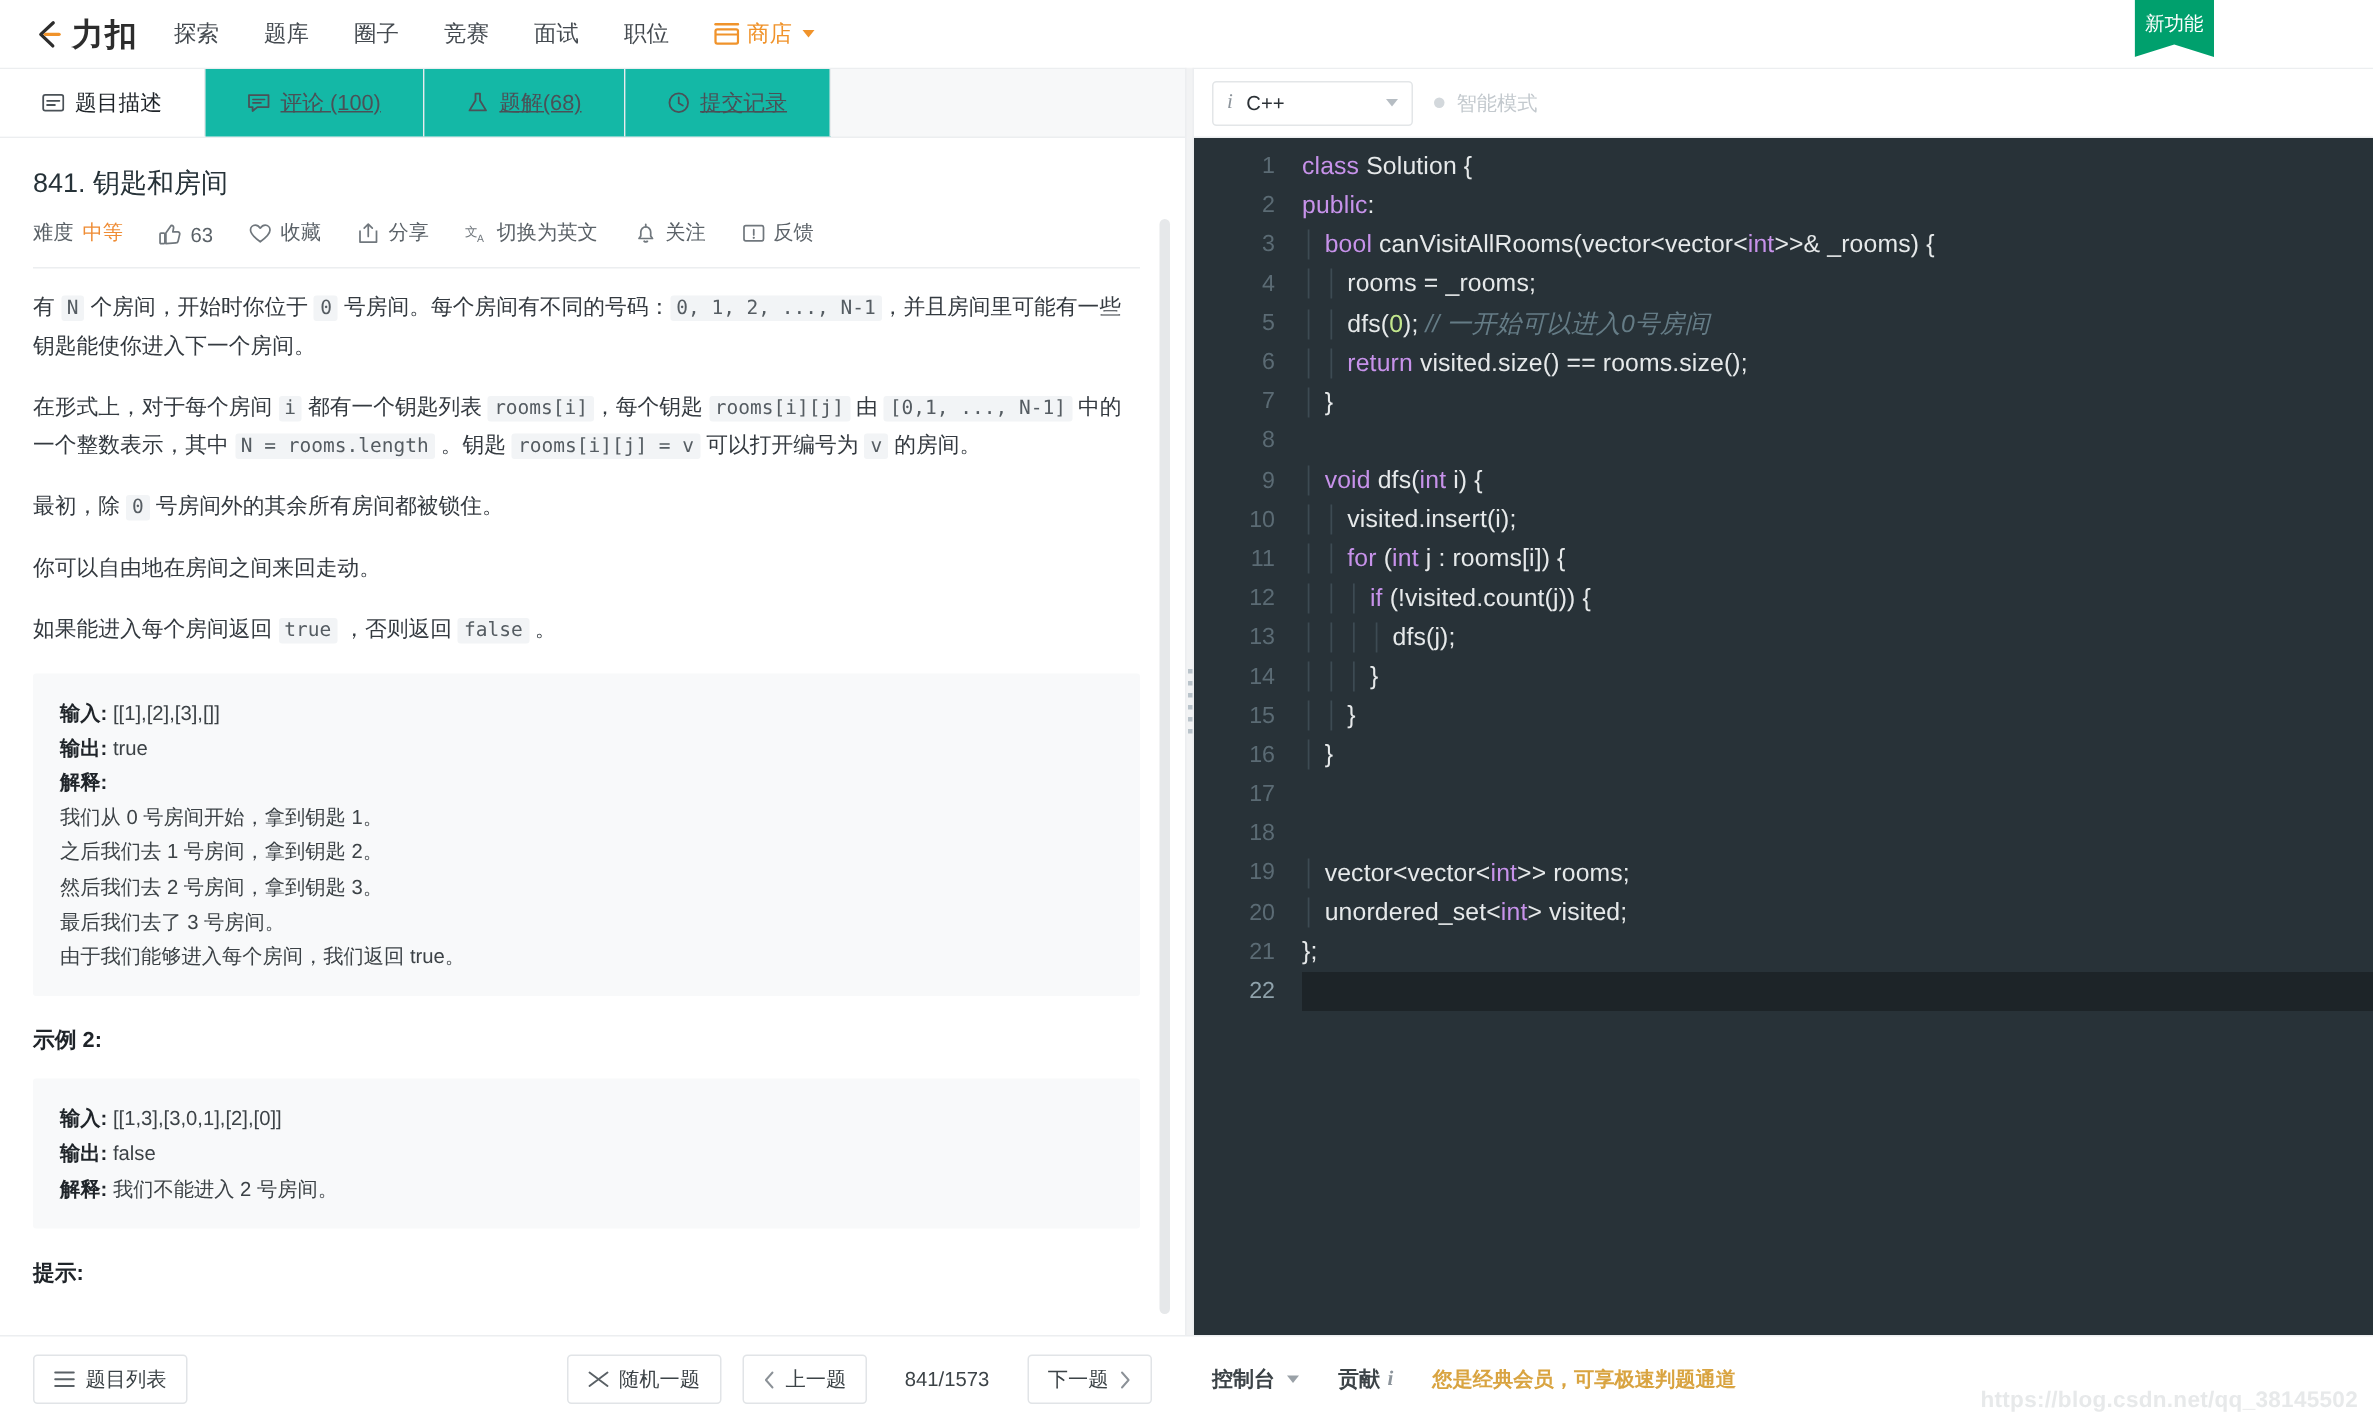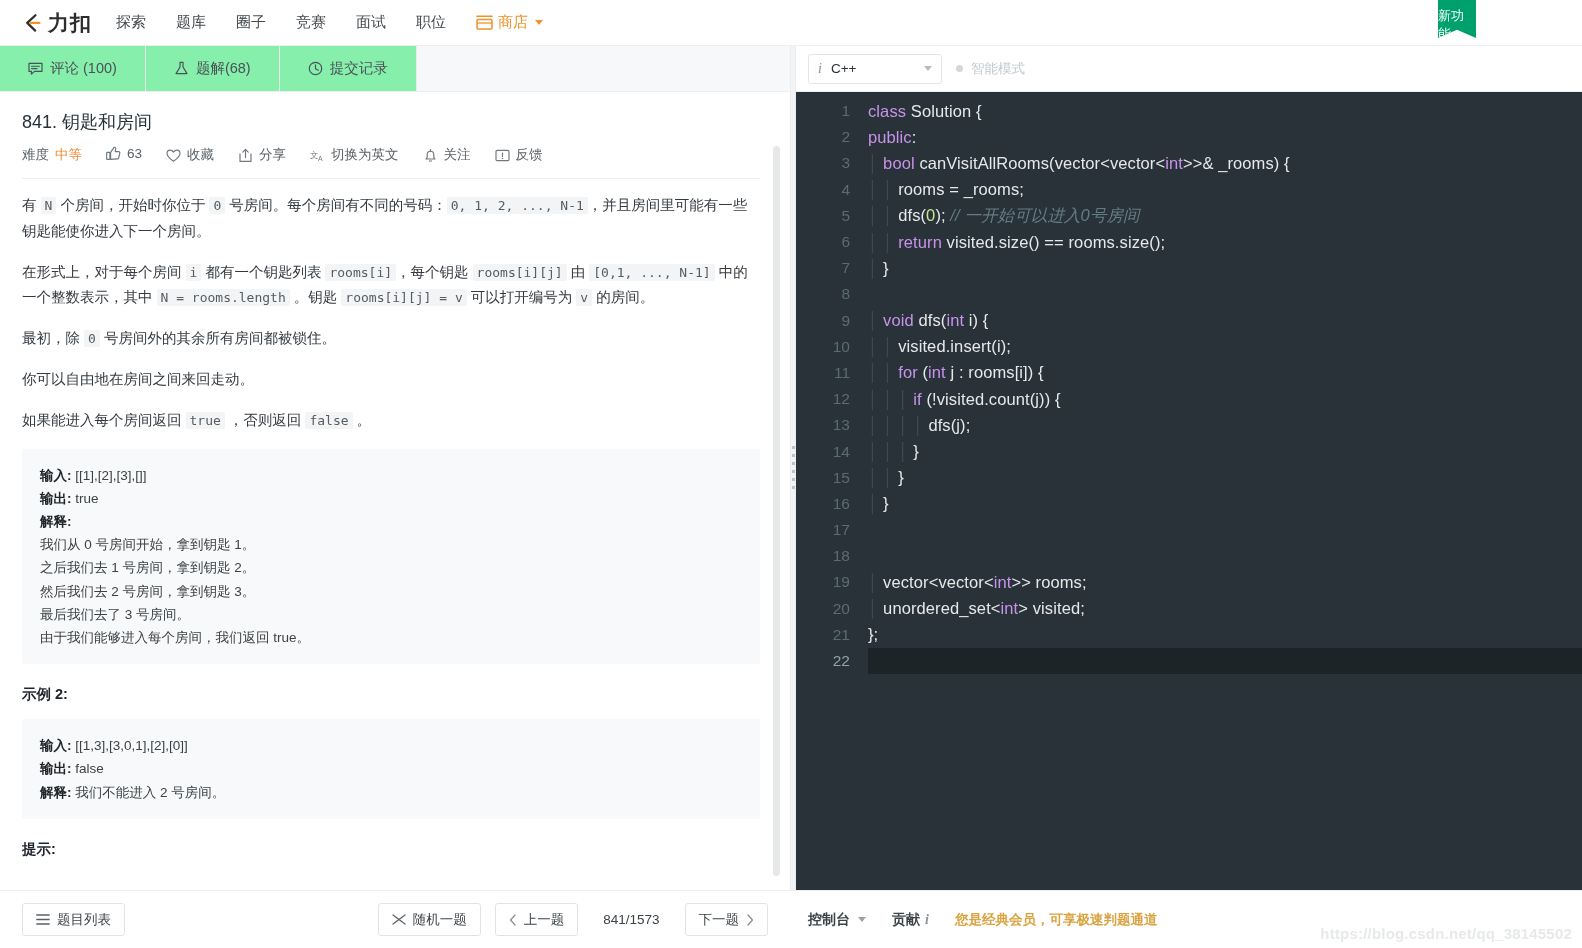--- a/index.html
+++ b/index.html
@@ -30,21 +30,21 @@
   .caret-down {
     display: inline-block;
     width: 0; height: 0;
     border-left: 4px solid transparent;
     border-right: 4px solid transparent;
     border-top: 5px solid currentColor;
     margin-left: 2px;
   }
   .ribbon {
     position: absolute; right: 106px; top: 0;
-    width: 38px; height: 38px;
+    width: 53px; height: 38px;
     background: #00a06d;
     color: #fff; font-size: 13px;
     display: flex; align-items: flex-start; justify-content: center;
     padding-top: 7px;
     clip-path: polygon(0 0, 100% 0, 100% 100%, 50% 78%, 0 100%);
     cursor: pointer;
   }
 
   
   .main { flex: 1; display: flex; min-height: 0; position: relative; }
@@ -66,30 +66,30 @@
   .tab {
     display: flex; align-items: center; justify-content: center;
     gap: 7px;
     padding: 0 28px;
     font-size: 14.5px; color: #4a5157;
     cursor: pointer;
     border-right: 1px solid #e9ebed;
     white-space: nowrap;
   }
   .tab.active { background: #fff; color: #1f2429; border-right: 1px solid #e9ebed; }
-  .tab:not(.active) { background: #86efac; }
+  .tab:not(.active) { background: #14b8a6; text-decoration: underline; }
   .tab .ti { display: inline-flex; width: 15px; height: 15px; align-items: center; justify-content: center; }
 
   .content-scroll {
     flex: 1; overflow: hidden;
     padding: 18px 30px 10px 22px;
     position: relative;
   }
   .prob-title { font-size: 18px; color: #263238; font-weight: 400; margin-bottom: 12px; }
-  .meta-row { display: flex; align-items: flex-start; gap: 24px; font-size: 13.5px; color: #5b6268; padding-bottom: 14px; border-bottom: 1px solid #eceef0; }
+  .meta-row { display: flex; align-items: flex-end; gap: 24px; font-size: 13.5px; color: #5b6268; padding-bottom: 14px; border-bottom: 1px solid #eceef0; }
   .meta-item { display: flex; align-items: center; gap: 6px; cursor: pointer; white-space: nowrap; }
   .meta-item.static { cursor: default; }
   .diff-medium { color: #ef8c34; }
   .mi-icon { display: inline-flex; width: 15px; height: 15px; align-items: center; justify-content: center; color: #70777d; }
 
   .body-text { font-size: 14.5px; line-height: 1.78; color: #343a40; padding-top: 14px; }
   .body-text p { margin-bottom: 15px; }
   code.ic {
     font-family: "DejaVu Sans Mono", "Liberation Mono", monospace;
     font-size: 13px;
@@ -253,20 +253,29 @@
     <div class="ribbon">
       <span>新功能</span>
     </div>
   </div>
 
   <div class="main">
 
     <div class="left-pane">
 
       <div class="tabbar">
+        <div class="tab active">
+          <span class="ti">
+            <svg width="15" height="15" viewBox="0 0 15 15">
+              <rect x="0.8" y="2.2" width="13.4" height="10.6" rx="1.4" fill="none" stroke="#4a5157" stroke-width="1.2"></rect>
+              <path d="M3.4 6.2 H11.6 M3.4 9 H8.6" stroke="#4a5157" stroke-width="1.2" stroke-linecap="round"></path>
+            </svg>
+          </span>
+          <span>题目描述</span>
+        </div>
         <div class="tab">
           <span class="ti">
             <svg width="15" height="15" viewBox="0 0 15 15">
               <path d="M1 2.4 h13 v8 h-7.4 l-3.2 2.6 v-2.6 h-2.4 z" fill="none" stroke="#4a5157" stroke-width="1.2" stroke-linejoin="round"></path>
               <path d="M3.6 5.3 H11.4 M3.6 7.6 H9" stroke="#4a5157" stroke-width="1.1" stroke-linecap="round"></path>
             </svg>
           </span>
           <span>评论 (100)</span>
         </div>
         <div class="tab">

